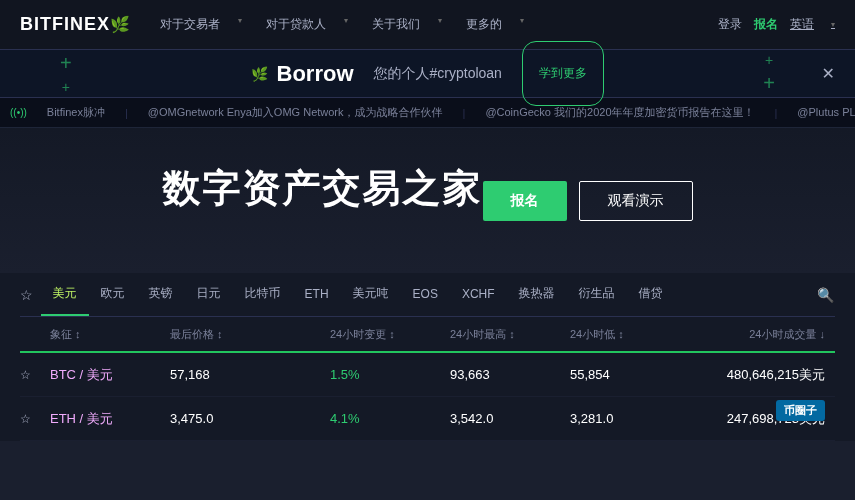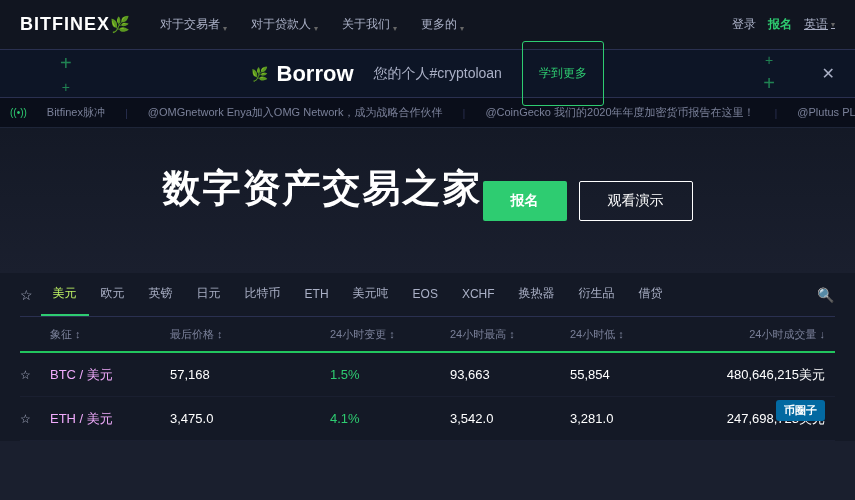--- a/index.html
+++ b/index.html
@@ -33,22 +33,22 @@
       color: #fff;
     }
     .nav-links {
       display: flex;
       align-items: center;
       gap: 4px;
       flex: 1;
     }
     .nav-item {
       display: flex;
-      align-items: flex-end;
-      gap: 3px;
+      align-items: flex-start;
+      gap: 18px;
       padding: 6px 10px;
       font-size: 12px;
       color: #aab0c6;
       cursor: pointer;
       white-space: nowrap;
     }
     .nav-chevron {
       font-size: 8px;
       color: #666;
     }
@@ -67,21 +67,21 @@
       color: #2ecc71;
       cursor: pointer;
       font-weight: bold;
     }
     .nav-lang {
       font-size: 12px;
       color: #aab0c6;
       cursor: pointer;
       display: flex;
       align-items: center;
-      gap: 3px;
+      gap: 17px;
       text-decoration: underline;
     }
 
     
     .borrow-banner {
       display: flex;
       align-items: center;
       justify-content: center;
       background-color: #0d1526;
       height: 48px;
@@ -129,21 +129,21 @@
       font-size: 14px;
       color: #aab0c6;
     }
     .banner-cta {
       background-color: transparent;
       border: 1px solid #2ecc71;
       color: #2ecc71;
       padding: 23px 16px;
       font-size: 12px;
       cursor: pointer;
-      border-radius: 3px;
+      border-radius: 14px;
     }
     .banner-close {
       position: absolute;
       right: 20px;
       color: #aab0c6;
       font-size: 16px;
       cursor: pointer;
     }
 
     

